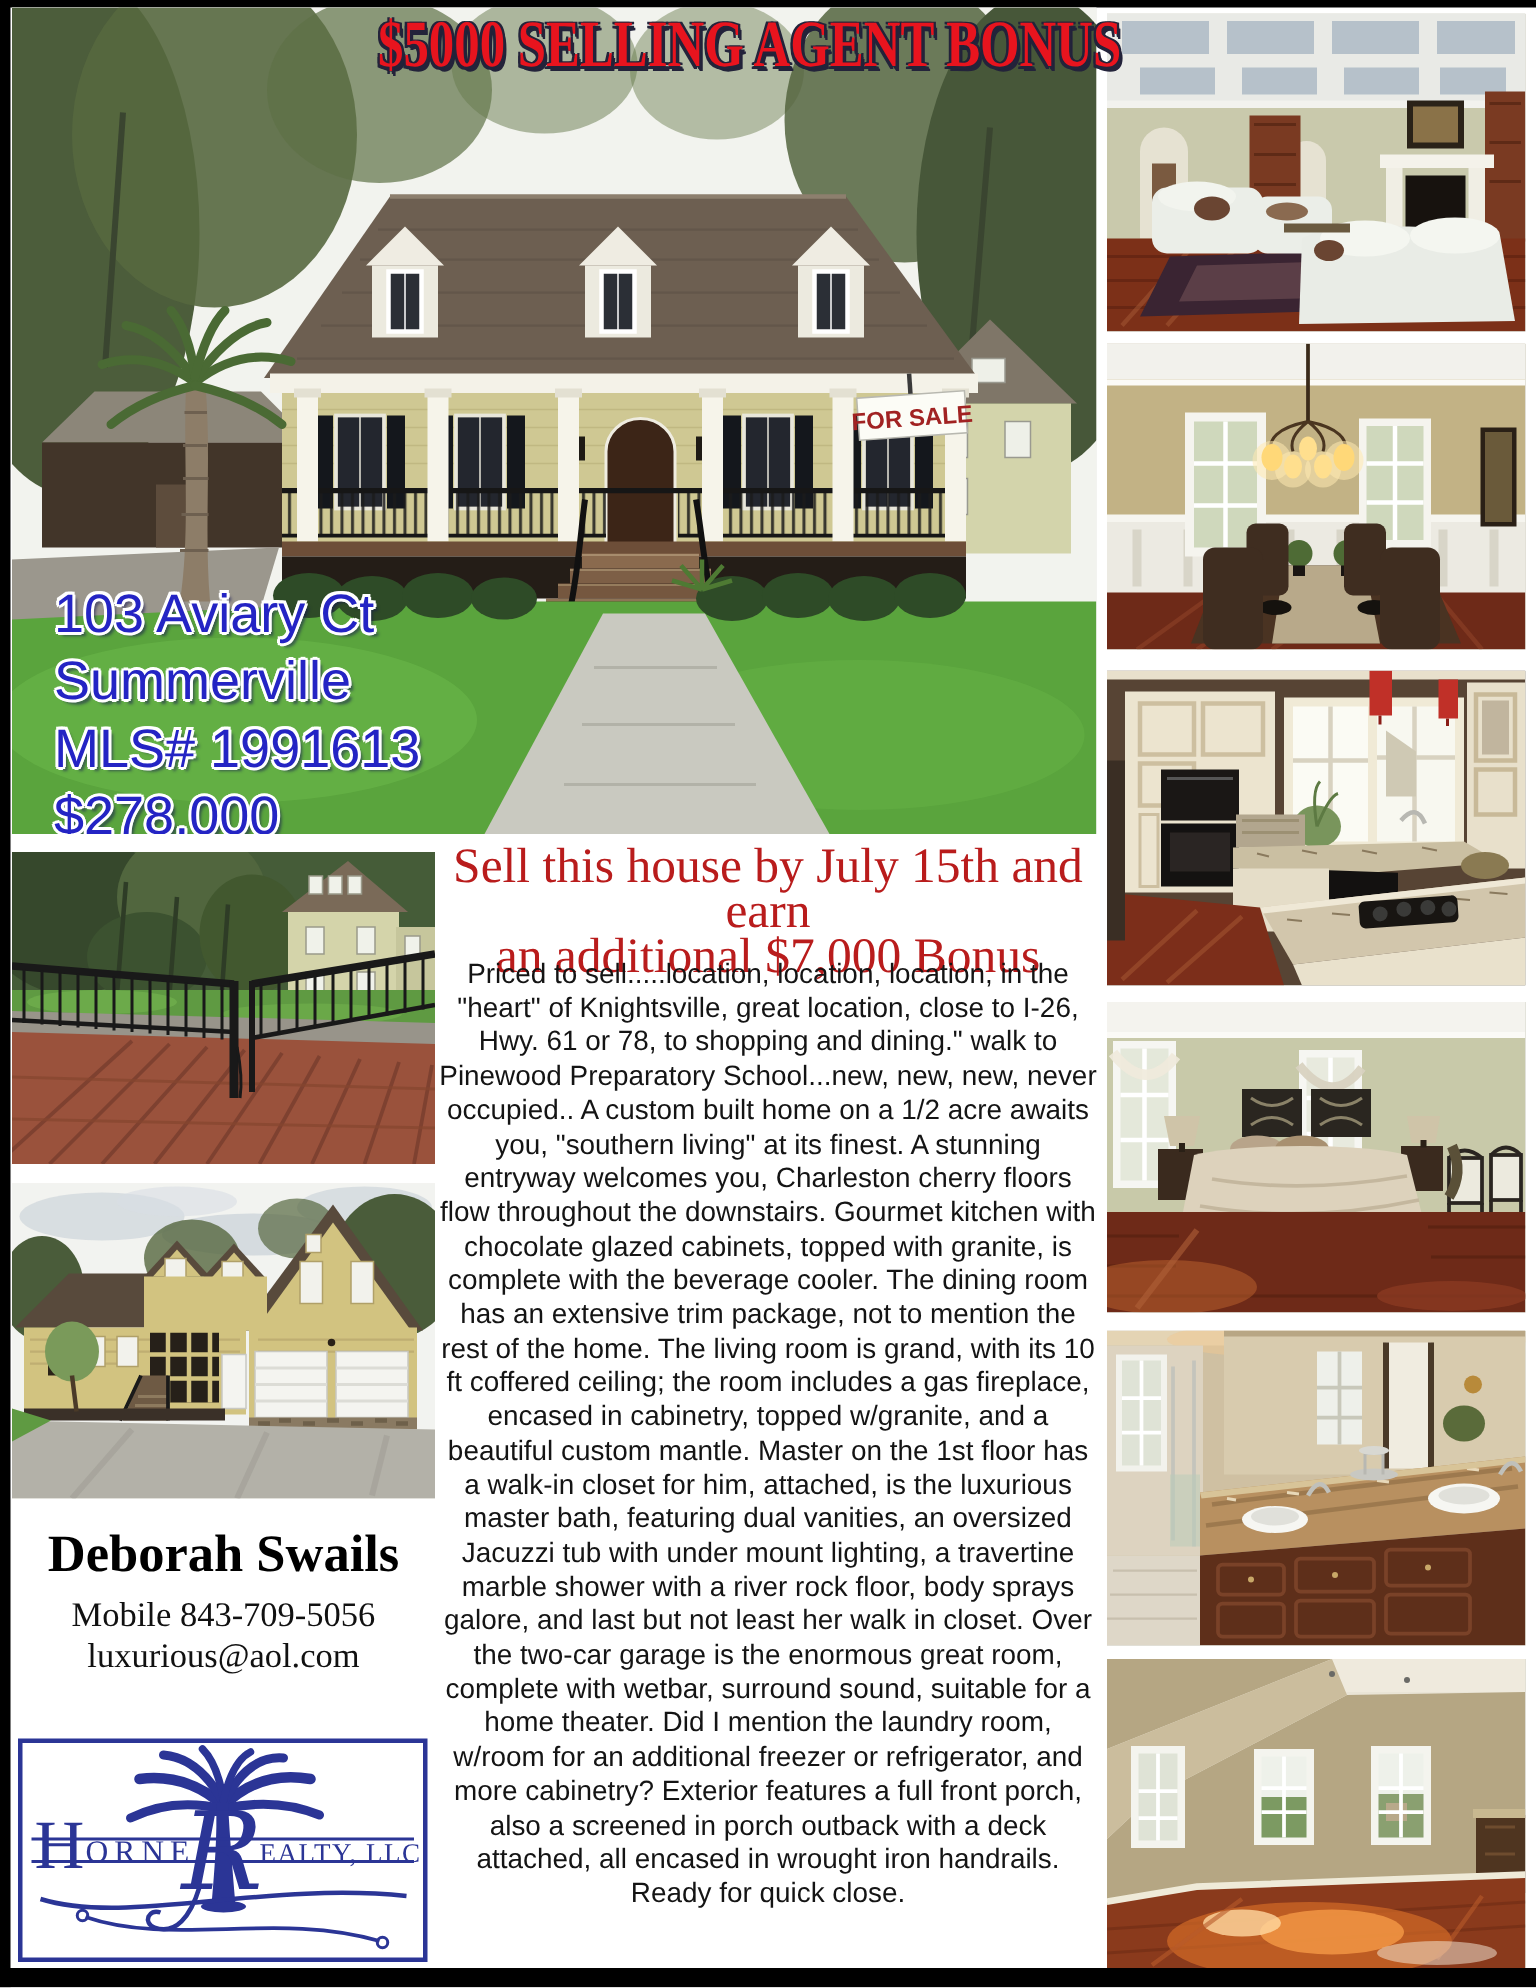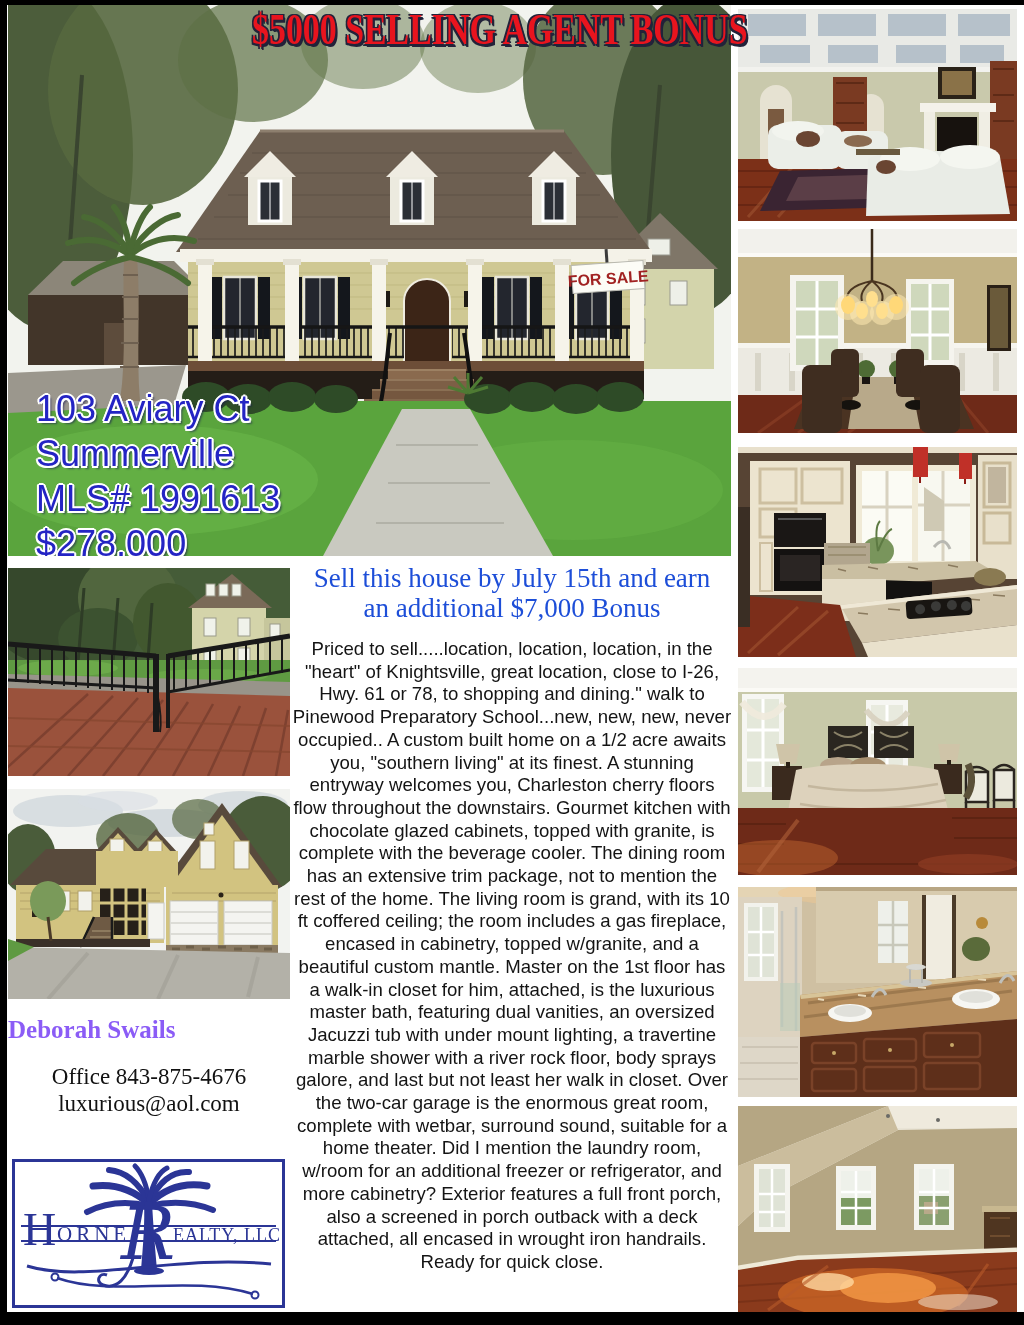--- a/index.html
+++ b/index.html
@@ -27,26 +27,26 @@
   .main-photo{left:8px;top:5px;width:723px;height:551px;box-shadow:none;}
 
   .p-right{left:738px;width:279px;}
   .p1{top:9px;height:212px;}  .p2{top:229px;height:204px;}
   .p3{top:447px;height:210px;} .p4{top:668px;height:207px;}
   .p5{top:887px;height:210px;} .p6{top:1106px;height:207px;}
   .p-deck{left:8px;top:568px;width:282px;height:208px;}
   .p-garage{left:8px;top:789px;width:282px;height:210px;}
 
   .bonus-heading{position:absolute;left:292px;top:563px;width:440px;text-align:center;
-    color:#1d4ed8;font-size:27px;line-height:30px;font-family:"Liberation Serif",serif;}
+    color:#b91c1c;font-size:33px;line-height:30px;font-family:"Liberation Serif",serif;}
   .description{position:absolute;left:292px;top:638px;width:440px;text-align:center;
     color:#141414;font-size:18.6px;line-height:22.7px;font-family:Liberation Sans, sans-serif;}
 
-  .agent-name{position:absolute;left:8px;top:1016px;width:282px;text-align:left;
-    font-weight:700;font-size:25px;color:#8b5cf6;}
+  .agent-name{position:absolute;left:8px;top:1016px;width:282px;text-align:center;
+    font-weight:700;font-size:35px;color:#000000;}
   .agent-contact{position:absolute;left:8px;top:1064px;width:282px;text-align:center;
     font-size:23px;line-height:26.5px;color:#111;}
 
   .logo-box{position:absolute;left:12px;top:1159px;width:273px;height:149px;background:#fff;
     border:3px solid #2b3596;box-sizing:border-box;}
   .logo-box svg{display:block;width:100%;height:100%;}
 </style>
 </head>
 <body>
 
@@ -609,21 +609,21 @@
 
   <div class="bonus-heading">
     <div>Sell this house by July 15th and earn</div>
     <div>an additional $7,000 Bonus</div>
   </div>
 
   <div class="description">Priced to sell.....location, location, location, in the "heart" of Knightsville, great location, close to I-26, Hwy. 61 or 78, to shopping and dining." walk to Pinewood Preparatory School...new, new, new, never occupied.. A custom built home on a 1/2 acre awaits you, "southern living" at its finest. A stunning entryway welcomes you, Charleston cherry floors flow throughout the downstairs. Gourmet kitchen with chocolate glazed cabinets, topped with granite, is complete with the beverage cooler. The dining room has an extensive trim package, not to mention the rest of the home. The living room is grand, with its 10 ft coffered ceiling; the room includes a gas fireplace, encased in cabinetry, topped w/granite, and a beautiful custom mantle. Master on the 1st floor has a walk-in closet for him, attached, is the luxurious master bath, featuring dual vanities, an oversized Jacuzzi tub with under mount lighting, a travertine marble shower with a river rock floor, body sprays galore, and last but not least her walk in closet. Over the two-car garage is the enormous great room, complete with wetbar, surround sound, suitable for a home theater. Did I mention the laundry room, w/room for an additional freezer or refrigerator, and more cabinetry? Exterior features a full front porch, also a screened in porch outback with a deck attached, all encased in wrought iron handrails. Ready for quick close.</div>
 
   <div class="agent-name">Deborah Swails</div>
   <div class="agent-contact">
-    <div>Office 843-875-4676</div>
+    <div>Mobile 843-709-5056</div>
     <div>luxurious@aol.com</div>
   </div>
 
   <div class="logo-box">
     <svg viewBox="0 0 267 143" preserveAspectRatio="none">
       <g stroke="#2b3596" fill="none" stroke-linecap="round">
         <path d="M134,42 Q110,20 78,24" stroke-width="7"></path>
         <path d="M134,42 Q158,18 192,24" stroke-width="7"></path>
         <path d="M134,40 Q118,10 94,8" stroke-width="6"></path>
         <path d="M134,40 Q150,8 174,10" stroke-width="6"></path>

